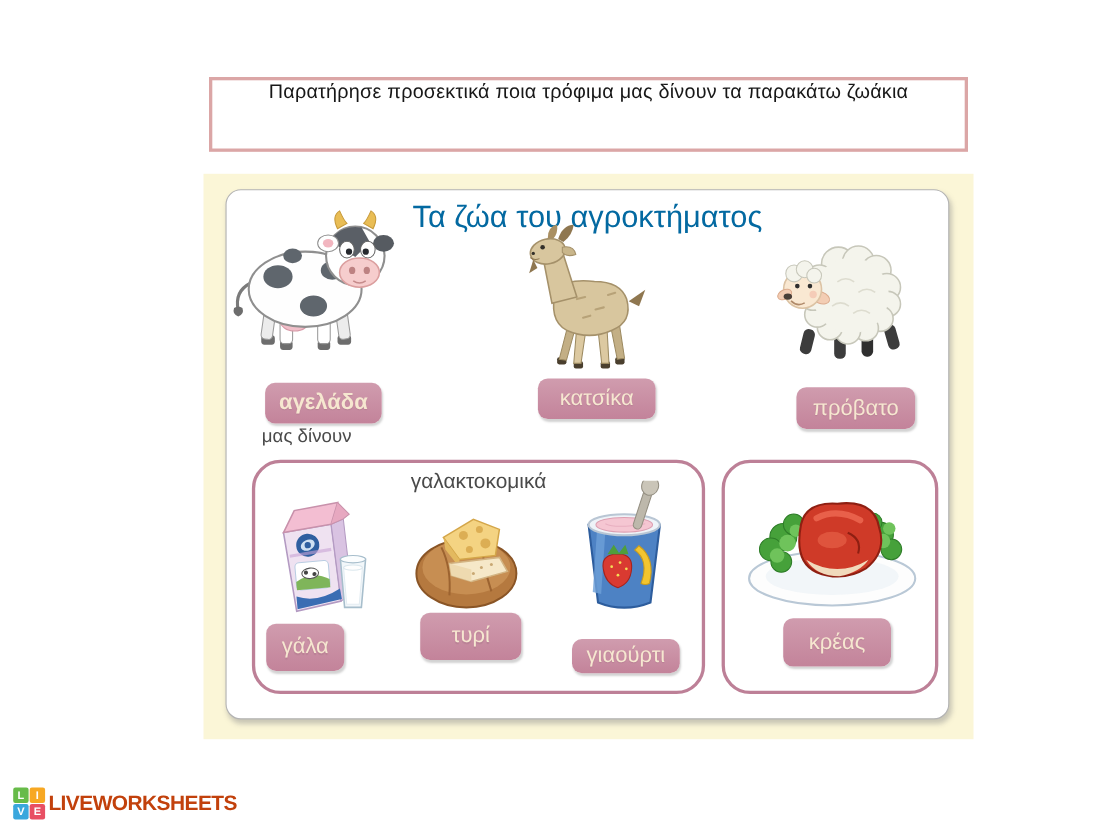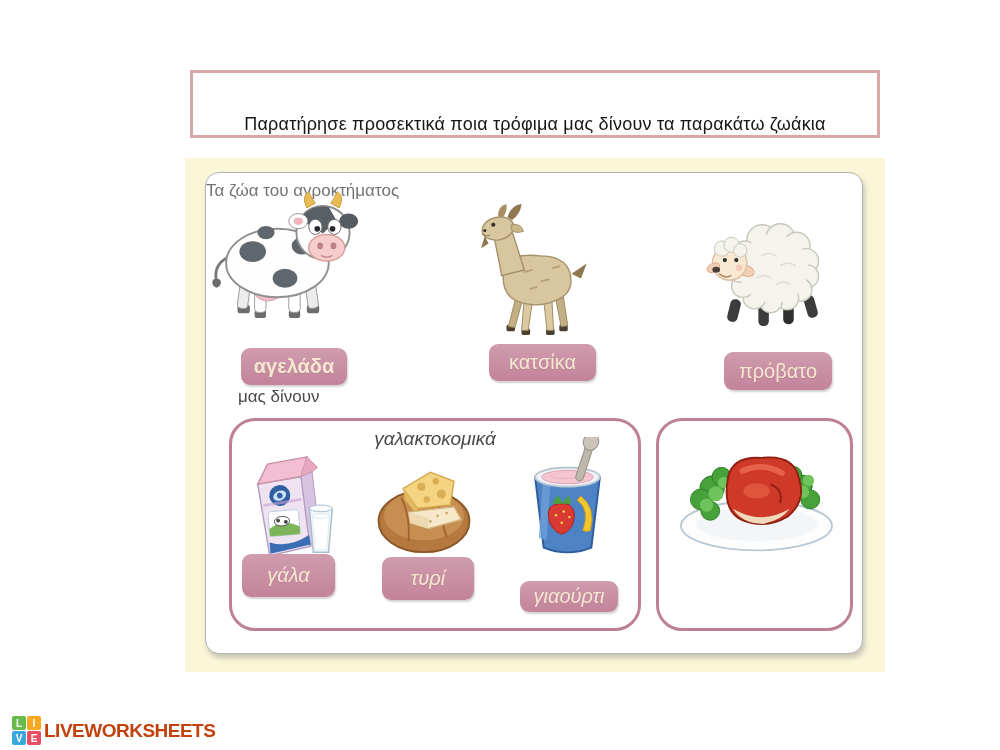--- a/index.html
+++ b/index.html
@@ -2,38 +2,38 @@
 <html><head>
 <meta charset="utf-8">
 <style>
   * { margin:0; padding:0; box-sizing:border-box; }
   html,body { width:1000px; height:750px; background:#ffffff; font-family:"Liberation Sans", sans-serif; overflow:hidden; }
   .stage { position:relative; width:1000px; height:750px; }
 
   .instruction-box {
     position:absolute; left:190px; top:70px; width:690px; height:68px;
     background:#ffffff; border:3px solid #dba6a6;
-    display:flex; align-items:flex-end; justify-content:center;
+    display:flex; align-items:flex-start; justify-content:center;
     font-size:18px; color:#171717; letter-spacing:0.2px;
   }
 
   .yellow-area {
     position:absolute; left:185px; top:158px; width:700px; height:514px;
     background:#fbf6d7;
   }
 
   .panel {
     position:absolute; left:205px; top:172px; width:658px; height:482px;
     background:#ffffff; border:1px solid #b3b3b3; border-radius:14px;
     box-shadow:2px 4px 5px rgba(140,140,140,0.45);
   }
 
   .panel-title {
     position:absolute; left:0; top:8px; width:100%;
-    font-size:17px; color:#737373;
+    text-align:center; font-size:28px; color:#0369a1;
   }
 
   .illu { position:absolute; }
 
   .btn {
     position:absolute;
     background:linear-gradient(#d09cae, #c3839a);
     border-radius:9px; color:#f6e7d0;
     display:flex; align-items:center; justify-content:center;
     font-size:20px; cursor:pointer;
@@ -41,21 +41,21 @@
     text-shadow:0 1px 1px rgba(0,0,0,0.08);
   }
 
   .connector-text {
     position:absolute; left:32px; top:214px;
     font-size:17px; color:#4a4a4a;
   }
 
   .group-box {
     position:absolute; top:245px; background:#ffffff;
-    border:3px solid #bd8097; border-radius:26px;font-style:italic;
+    border:3px solid #bd8097; border-radius:26px;
   }
   .dairy-box { left:23px; width:412px; height:213px; }
   .meat-box  { left:450px; width:197px; height:213px; }
 
   .group-title {
     position:absolute; left:0; top:7px; width:100%;
     text-align:center; font-size:19px; color:#4a4a4a;
   }
 
   .footer-logo { position:absolute; left:12px; top:716px; display:flex; align-items:center; gap:3px; }
@@ -256,21 +256,21 @@
         <path d="M64 62 q16 12 10 36 q-4 2 -8 0 q8 -22 -6 -32z" fill="#f3c52f" stroke="#c99c1d"></path>
         <ellipse cx="50" cy="42" rx="34" ry="10" fill="#eef3f8" stroke="#b9c6d4" stroke-width="2"></ellipse>
         <ellipse cx="50" cy="42" rx="27" ry="7" fill="#f5c6d2" stroke="#dd9fb1"></ellipse>
         <path d="M32 41 q10 5 38 0" stroke="#e8afc0" fill="none"></path>
         <g transform="rotate(18 62 44)">
           <rect x="58" y="2" width="8" height="44" rx="4" fill="#bdb8ab" stroke="#948f82"></rect>
           <ellipse cx="62" cy="3" rx="8" ry="9" fill="#cac5b8" stroke="#948f82"></ellipse>
         </g>
       </svg>
 
-      <div class="btn" style="left:10px; top:133px; width:93px; height:43px;">
+      <div class="btn" style="left:10px; top:146px; width:71px; height:43px;">
         <span>γάλα</span>
       </div>
       <div class="btn" style="left:150px; top:136px; width:92px; height:43px;">
         <span>τυρί</span>
       </div>
       <div class="btn" style="left:288px; top:160px; width:98px; height:31px;">
         <span>γιαούρτι</span>
       </div>
     </div>
 
@@ -299,20 +299,23 @@
             <circle cx="134" cy="56" r="7"></circle>
             <circle cx="140" cy="44" r="6"></circle>
           </g>
         <path d="M55 40 Q60 18 90 20 Q125 16 130 42 Q138 66 118 82 Q95 96 70 86 Q48 76 55 40z" fill="#cf3a28" stroke="#8e1f12" stroke-width="2"></path>
         <path d="M60 74 Q90 92 120 74 Q112 86 92 90 Q70 90 60 74z" fill="#f2e3c4" opacity="0.95"></path>
         <path d="M70 34 Q90 24 112 36" stroke="#e8604a" stroke-width="6" fill="none" stroke-linecap="round"></path>
         <ellipse cx="85" cy="55" rx="14" ry="8" fill="#e25b42" opacity="0.8"></ellipse>
         <path d="M100 48 q14 6 10 20" stroke="#8e1f12" stroke-width="2" fill="none"></path>
       </svg>
 
+      <div class="btn" style="left:53px; top:141px; width:98px; height:44px;">
+        <span>κρέας</span>
+      </div>
     </div>
   </div>
 
   <div class="footer-logo">
     <div class="logo-grid">
       <div class="logo-sq sq-l">L</div>
       <div class="logo-sq sq-i">I</div>
       <div class="logo-sq sq-v">V</div>
       <div class="logo-sq sq-e">E</div>
     </div>

